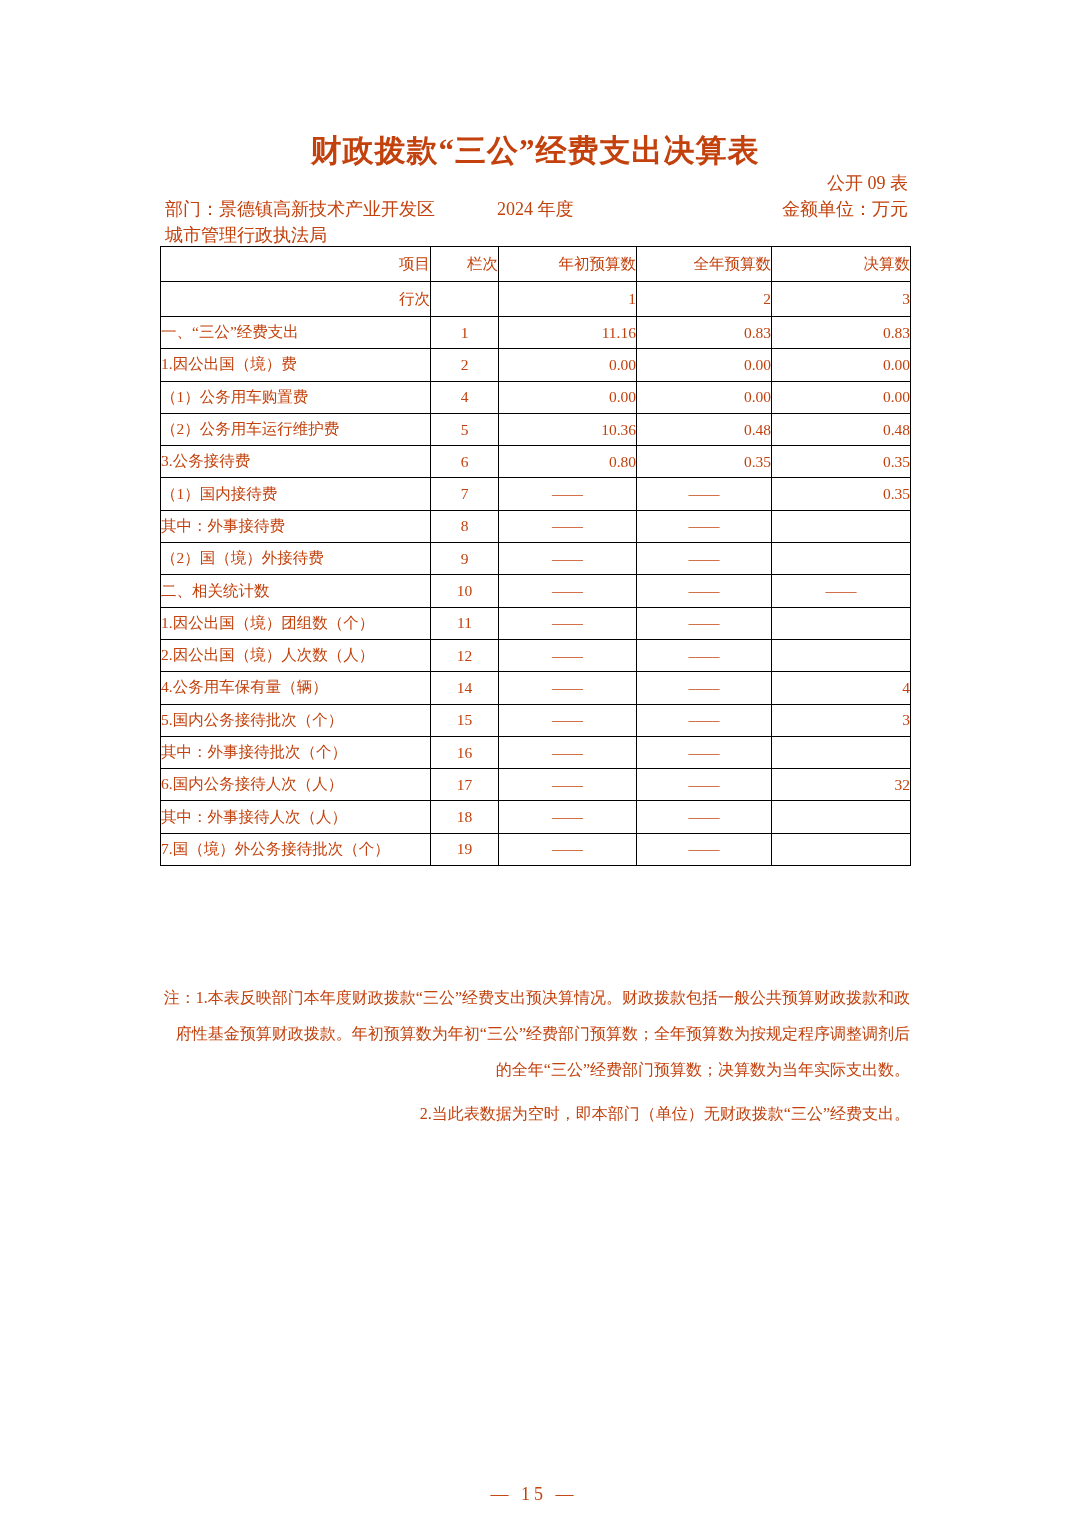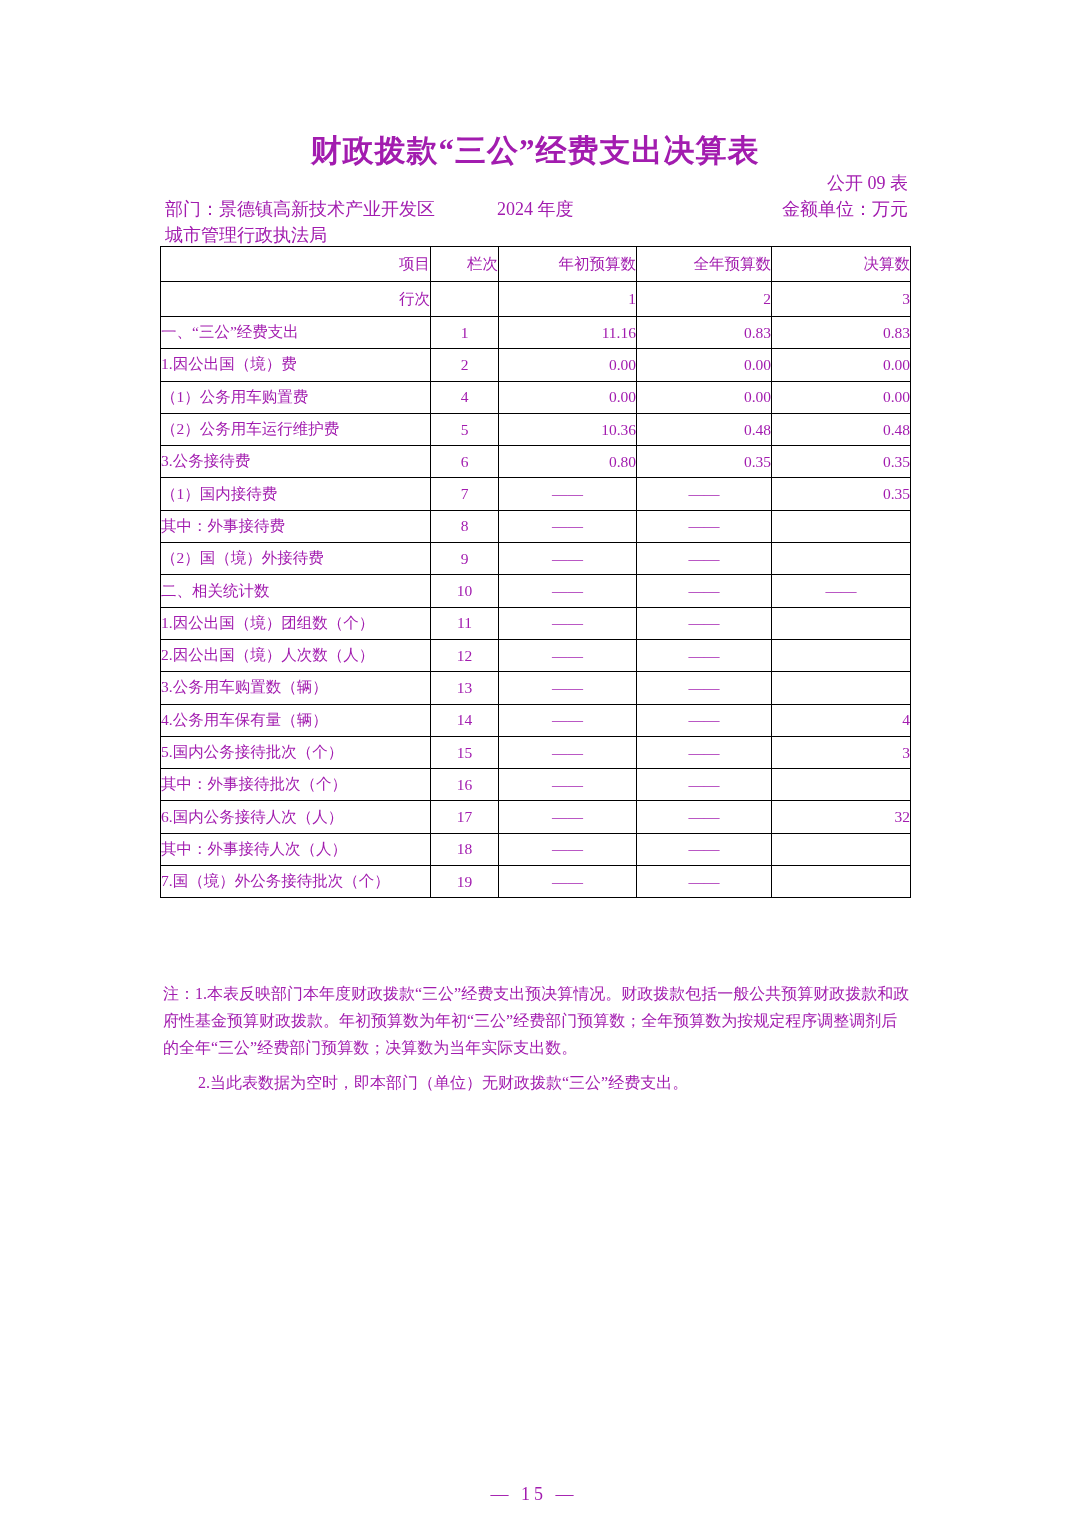--- a/index.html
+++ b/index.html
@@ -1,19 +1,19 @@
 <!DOCTYPE html>
 <html><head>
 <meta charset="utf-8">
 <style>
   * { margin:0; padding:0; box-sizing:border-box; }
   html,body { background:#ffffff; }
   .page {
     position:relative; width:1068px; height:1514px; margin:0 auto;
-    background:#ffffff; color:#a21caf;
+    background:#ffffff; color:#c2410c;
     font-family:"Liberation Serif","DejaVu Serif",serif;
     overflow:hidden;
   }
   .title {
     position:absolute; top:130px; left:160px; width:750px;
     text-align:center; font-size:31px; font-weight:700; letter-spacing:1px;
     white-space:nowrap;
   }
   .form-code {
     position:absolute; top:171px; left:162px; width:746px;
@@ -41,21 +41,21 @@
   .ind1 { padding-left:13px; }
   .ind2 { padding-left:42px; }
   .ind3 { padding-left:75px; }
   td.line { text-align:center; }
   td.num  { text-align:right; padding-right:12px; }
   td.dash { text-align:center; }
   td.empty { }
 
   .notes {
     position:absolute; top:980px; left:163px; width:747px;
-    font-size:16px; line-height:27px; text-align:left;
+    font-size:16px; line-height:36px; text-align:right;
   }
   .note2 { margin-top:8px; padding-left:35px; }
   .pageno {
     position:absolute; top:1484px; left:0; width:1068px;
     text-align:center; font-size:18px; letter-spacing:4px; white-space:nowrap;
   }
 </style>
 </head>
 <body>
 
@@ -170,27 +170,20 @@
           <td class="empty"></td>
         </tr>
         <tr>
           <td class="item ind1">2.因公出国（境）人次数（人）</td>
           <td class="line">12</td>
           <td class="dash">——</td>
           <td class="dash">——</td>
           <td class="empty"></td>
         </tr>
         <tr>
-          <td class="item ind1">3.公务用车购置数（辆）</td>
-          <td class="line">13</td>
-          <td class="dash">——</td>
-          <td class="dash">——</td>
-          <td class="empty"></td>
-        </tr>
-        <tr>
           <td class="item ind1">4.公务用车保有量（辆）</td>
           <td class="line">14</td>
           <td class="dash">——</td>
           <td class="dash">——</td>
           <td class="num">4</td>
         </tr>
         <tr>
           <td class="item ind1">5.国内公务接待批次（个）</td>
           <td class="line">15</td>
           <td class="dash">——</td>

